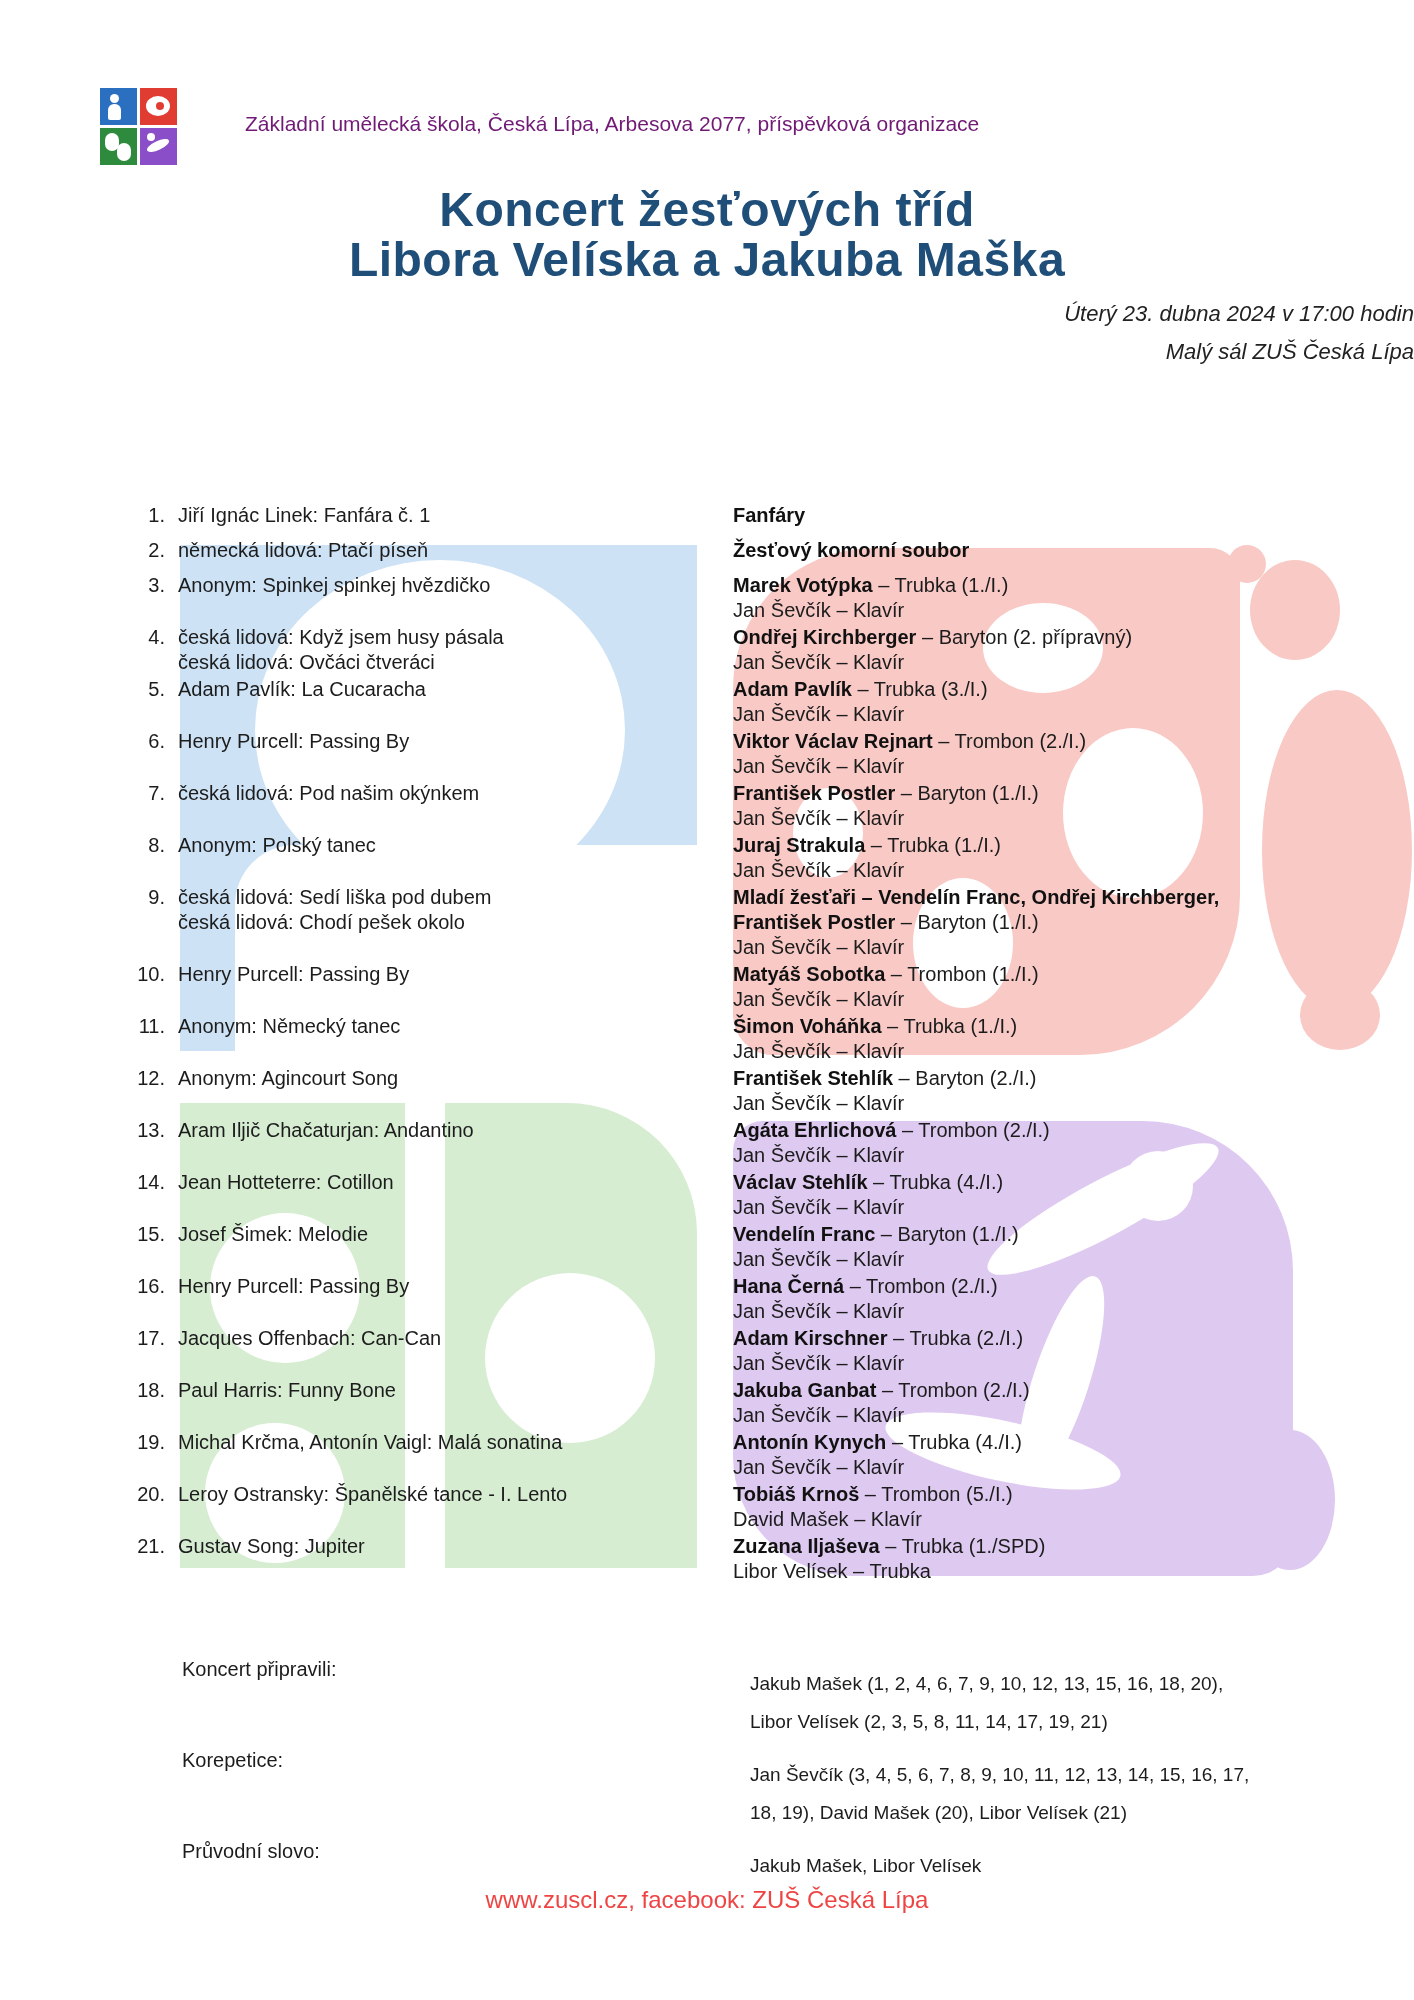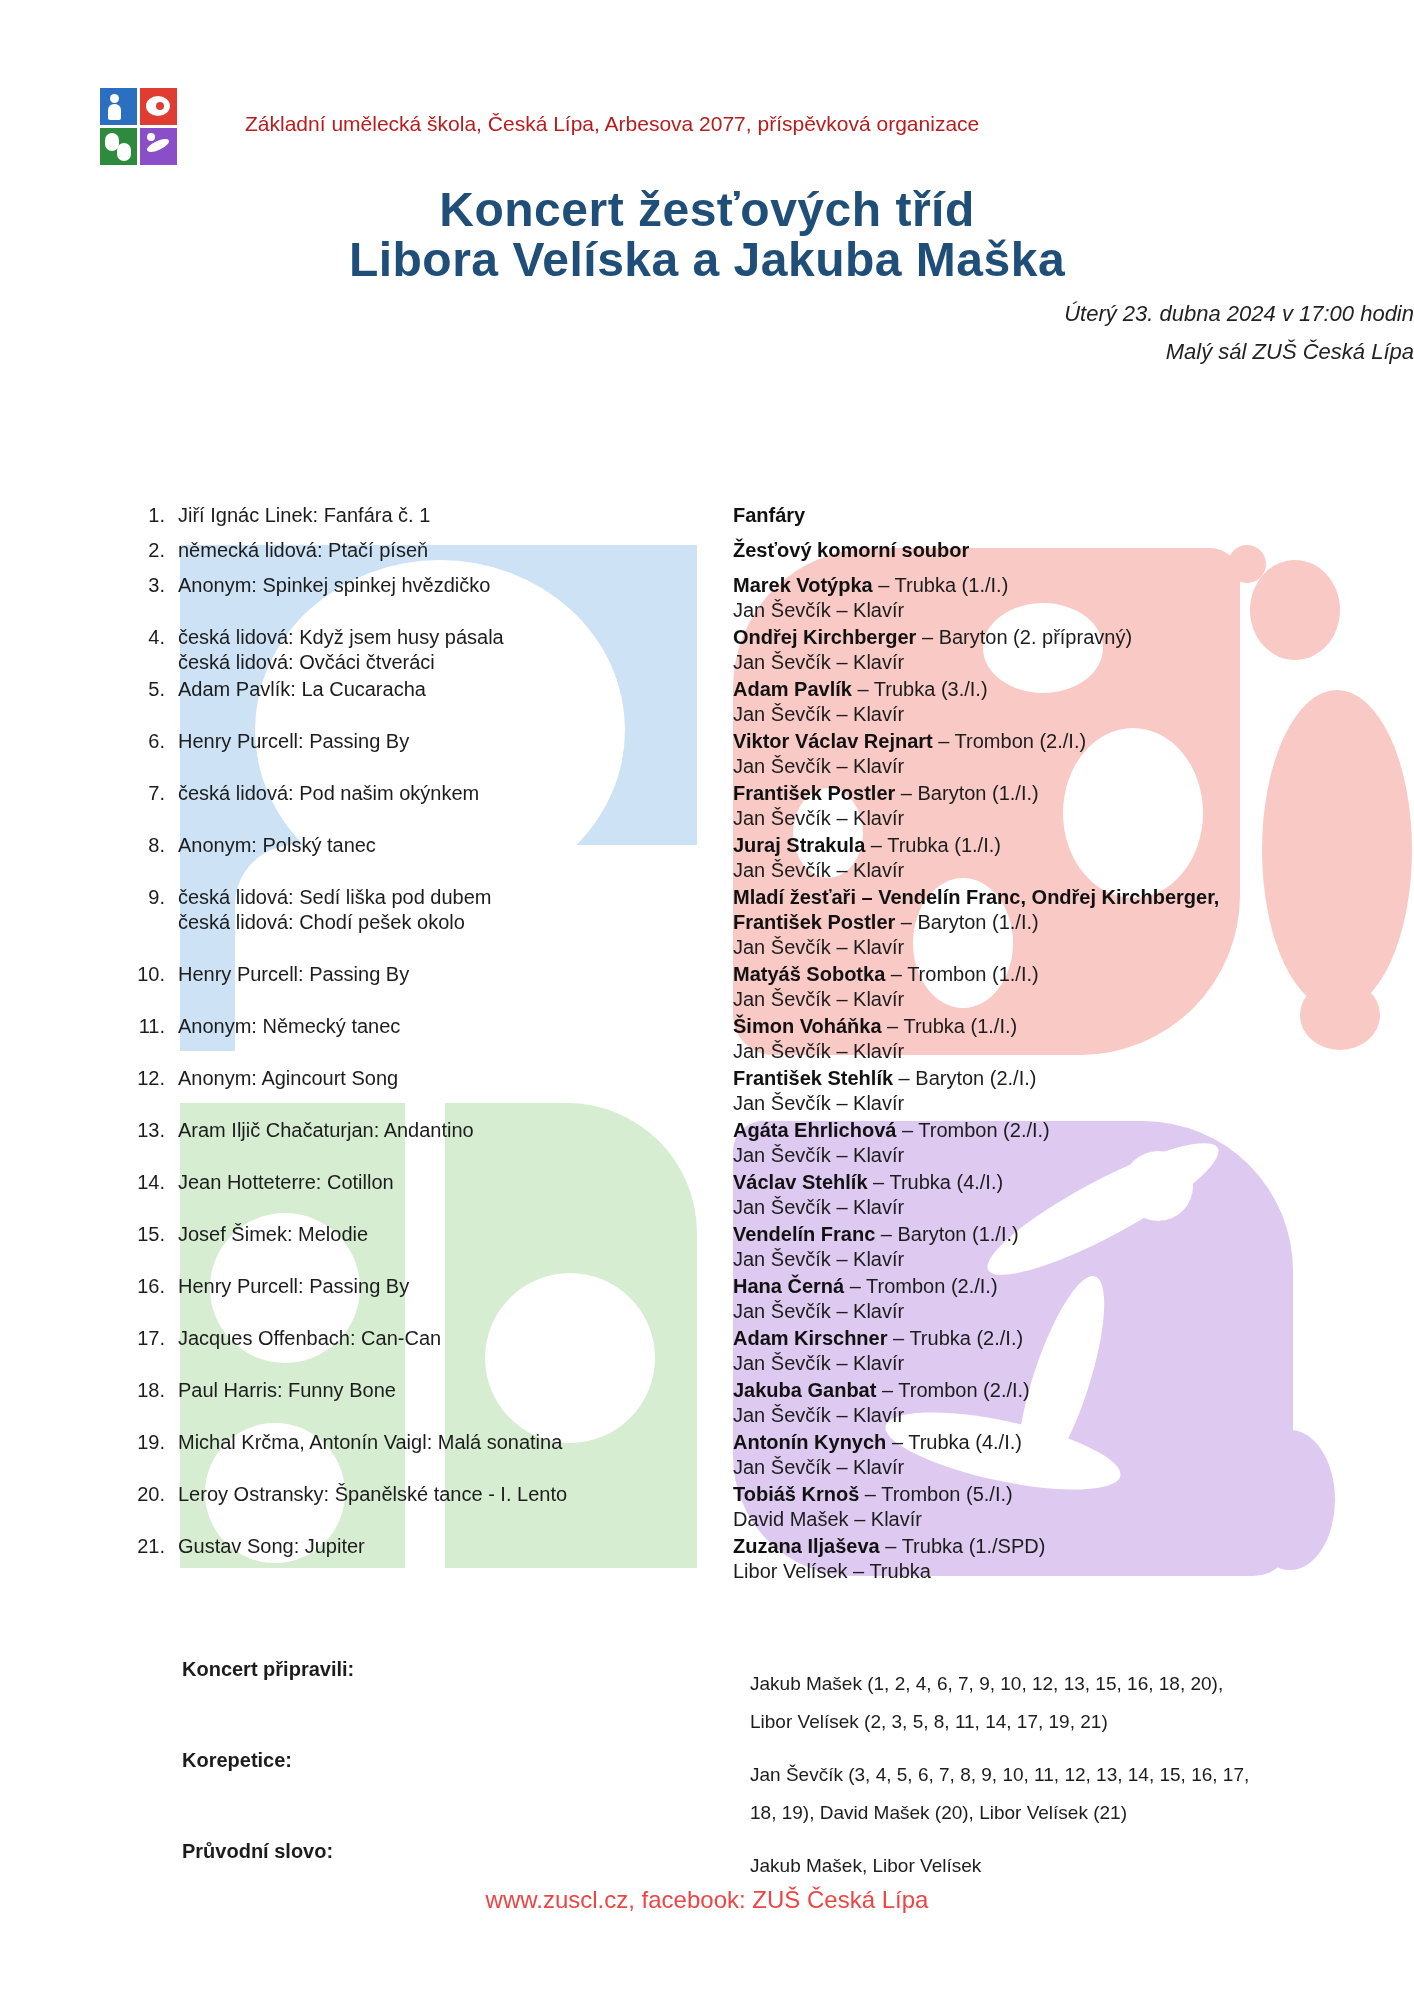--- a/index.html
+++ b/index.html
@@ -41,40 +41,40 @@
   .tile-purple{background:#8a4fc8;}
   .tile .g1{position:absolute;background:#fff;}
   .tile-blue .g1{left:10px;top:6px;width:9px;height:9px;border-radius:50%;}
   .tile-blue .g2{position:absolute;background:#fff;left:8px;top:16px;width:13px;height:16px;border-radius:6px 6px 2px 2px;}
   .tile-red .g1{left:6px;top:8px;width:24px;height:20px;border-radius:50%;}
   .tile-red .g2{position:absolute;background:#e03c31;left:16px;top:14px;width:8px;height:8px;border-radius:50%;}
   .tile-green .g1{left:5px;top:5px;width:14px;height:18px;border-radius:7px;}
   .tile-green .g2{position:absolute;background:#fff;left:17px;top:15px;width:14px;height:18px;border-radius:7px;}
   .tile-purple .g1{left:7px;top:5px;width:8px;height:8px;border-radius:50%;}
   .tile-purple .g2{position:absolute;background:#fff;left:6px;top:13px;width:24px;height:9px;border-radius:50%;transform:rotate(-25deg);}
-  .school-line{position:absolute;left:245px;top:112px;z-index:1;color:#b91c1c;font-size:21px;white-space:nowrap;}
+  .school-line{position:absolute;left:245px;top:112px;z-index:1;color:#701a75;font-size:21px;white-space:nowrap;}
 
   .title-block{position:absolute;left:0;top:185px;width:1414px;z-index:1;text-align:center;color:#1f4e79;font-weight:bold;font-size:48px;line-height:50px;letter-spacing:0.5px;}
   .subtitle-block{position:absolute;left:0;top:295px;width:1414px;z-index:1;text-align:right;font-style:italic;font-size:22px;line-height:38px;color:#222;}
 
   
   .program{position:absolute;left:112px;top:503px;width:1250px;z-index:1;font-size:20px;line-height:25px;}
   .entry{display:flex;align-items:flex-start;margin-bottom:2px;}
   .entry.single{margin-bottom:10px;}
   .entry .num{flex:0 0 53px;text-align:right;white-space:nowrap;}
   .entry .pieces{flex:0 0 555px;padding-left:13px;}
   .entry .pieces div{white-space:nowrap;}
   .entry .performers{flex:1;min-width:0;}
   .entry .performers div{white-space:nowrap;}
   .entry .performers b{font-weight:bold;color:#111;}
 
   
   .credits{position:absolute;left:182px;top:1650px;width:1190px;z-index:1;font-size:19px;line-height:38px;}
   .credit-row{display:flex;align-items:flex-start;}
-  .credit-row .label{flex:0 0 568px;font-weight:bold;font-size:20px;}
+  .credit-row .label{flex:0 0 568px;font-weight:normal;font-size:20px;}
   .credit-row .values{flex:1;margin-top:15px;}
   .credit-row .values div{white-space:nowrap;}
 
   .footer-link{position:absolute;left:0;top:1886px;width:1414px;z-index:1;text-align:center;color:#ef4444;font-size:24px;}
 </style>
 </head>
 <body>
 
 <div class="page">
 

